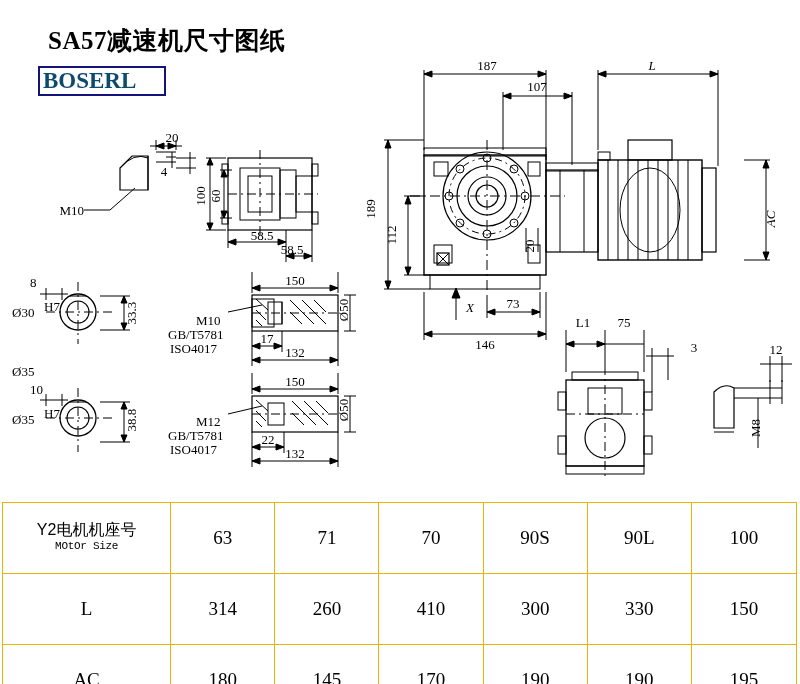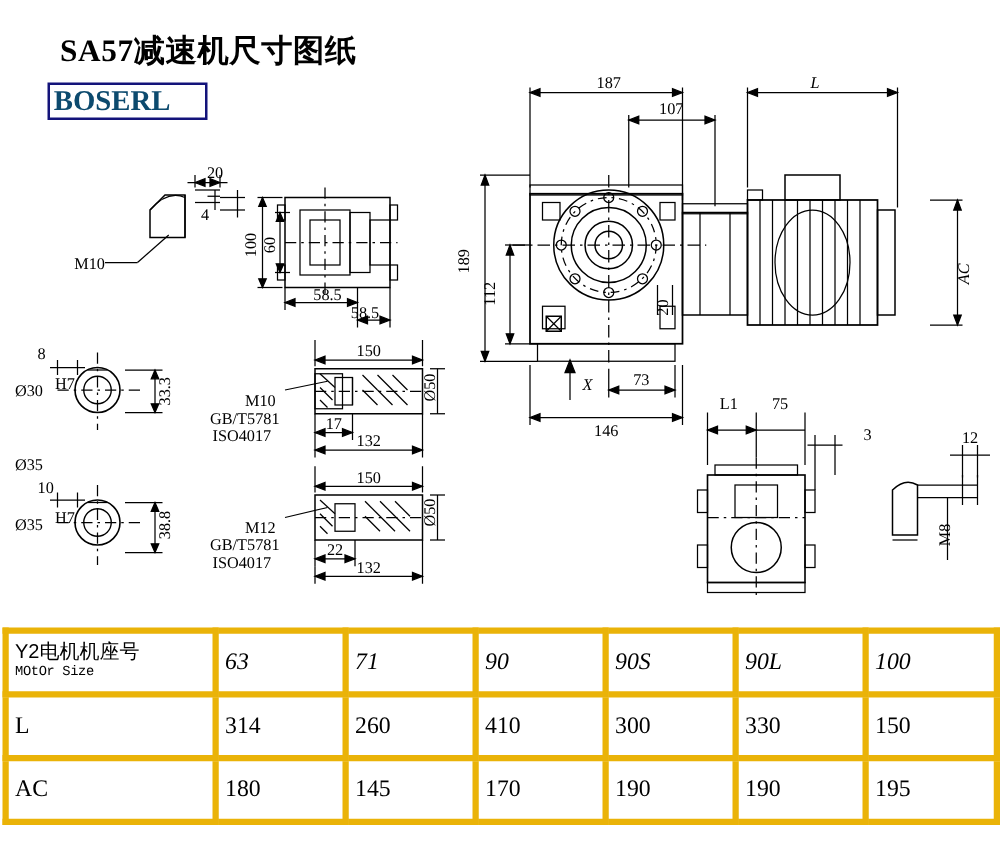--- a/index.html
+++ b/index.html
@@ -39,28 +39,28 @@
   svg.draw{position:absolute;left:0;top:0;width:800px;height:684px;}
   svg.draw text{font-family:"Liberation Serif", serif;font-size:13px;fill:#000;}
 
   
   #spec-table{
     position:absolute;left:2px;top:502px;width:795px;
     border-collapse:collapse;
     table-layout:fixed;
   }
   #spec-table td{
-    border:5px solid #eab308;
-    text-align:left;
+    border:1px solid #eab308;
+    text-align:center;
     font-size:19px;
     font-family:"Liberation Serif", serif;
     height:36px;
-    padding:5px;
-  }
-  #spec-table td.head{font-size:19px;font-style:italic;}
+    padding:17px;
+  }
+  #spec-table td.head{font-size:19px;}
   #spec-table td.rowlabel{font-size:19px;}
   .cn-small{
     font-size:16px;line-height:17px;display:block;
     font-family:"Liberation Sans", sans-serif;
   }
   .mono-small{
     font-size:11px;line-height:17px;display:block;
     font-family:"Liberation Mono", monospace;
     letter-spacing:-0.3px;
   }
@@ -449,21 +449,21 @@
         <col style="width:105px">
     </colgroup>
     <tbody>
       <tr>
         <td class="rowlabel">
           <span class="cn-small">Y2电机机座号</span>
           <span class="mono-small">MOtOr Size</span>
         </td>
         <td class="head">63</td>
         <td class="head">71</td>
-        <td class="head">90</td>
+        <td class="head">70</td>
         <td class="head">90S</td>
         <td class="head">90L</td>
         <td class="head">100</td>
       </tr>
       <tr>
         <td class="rowlabel">L</td>
         <td>314</td>
         <td>260</td>
         <td>410</td>
         <td>300</td>

